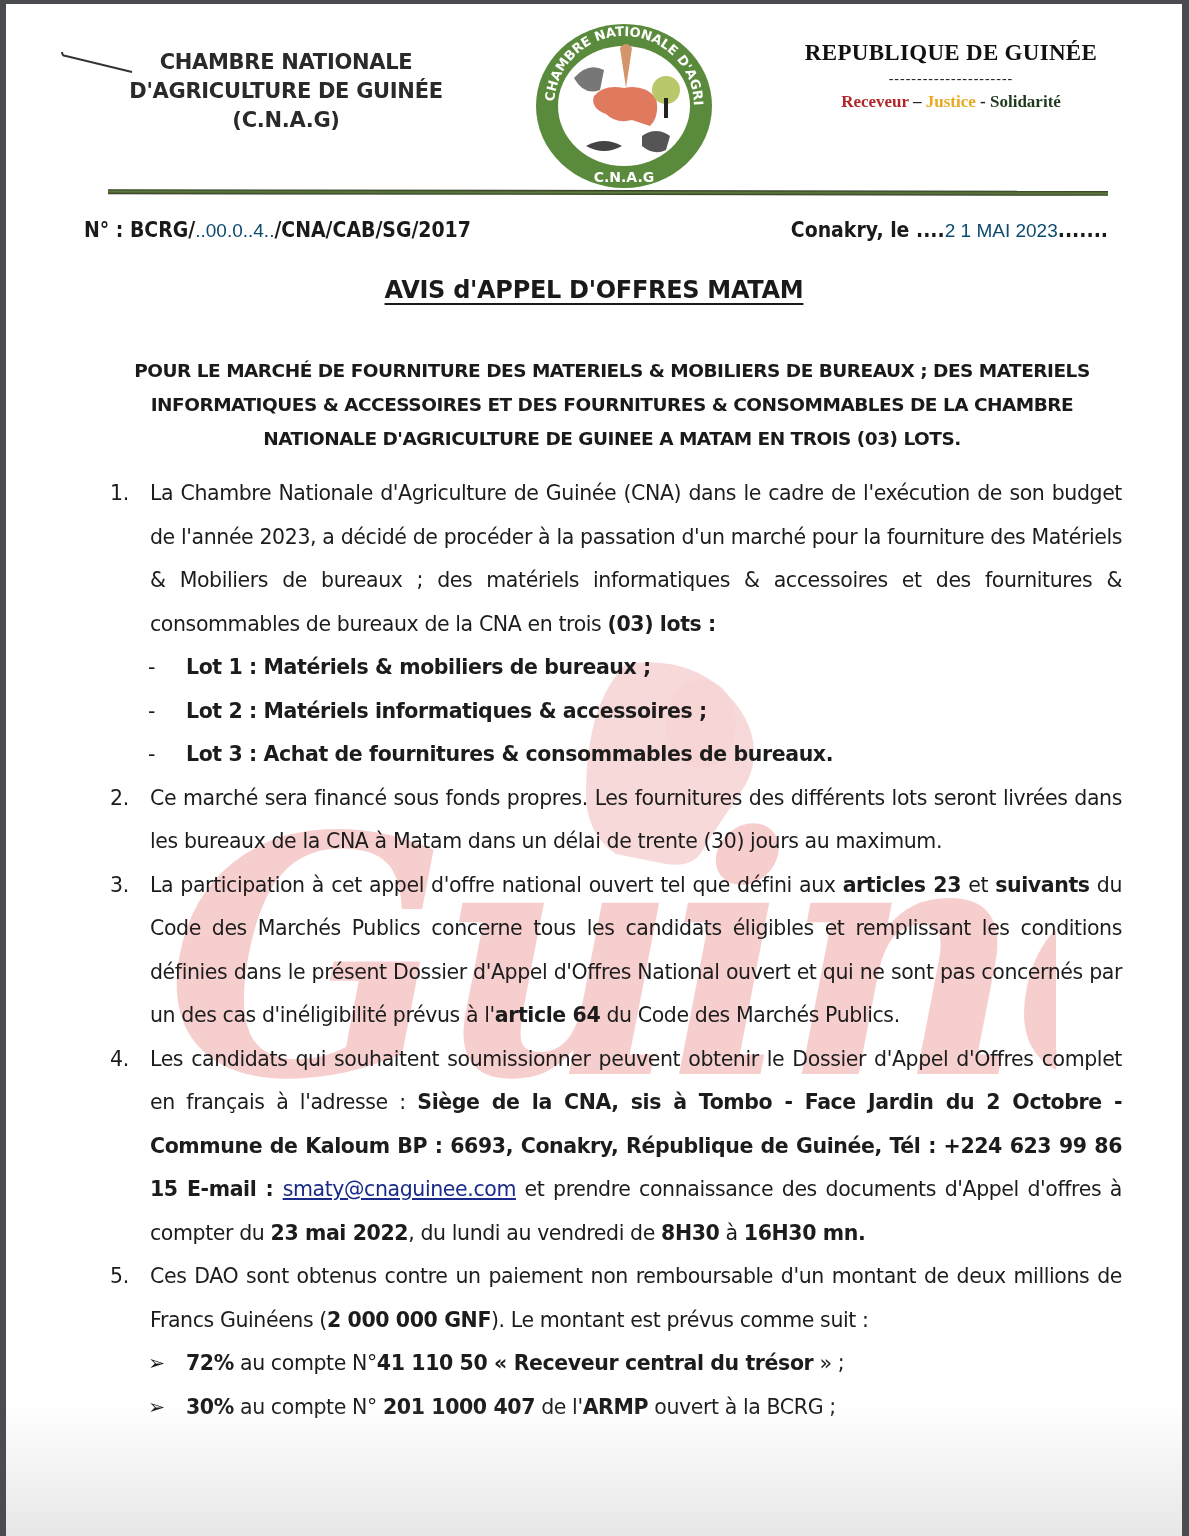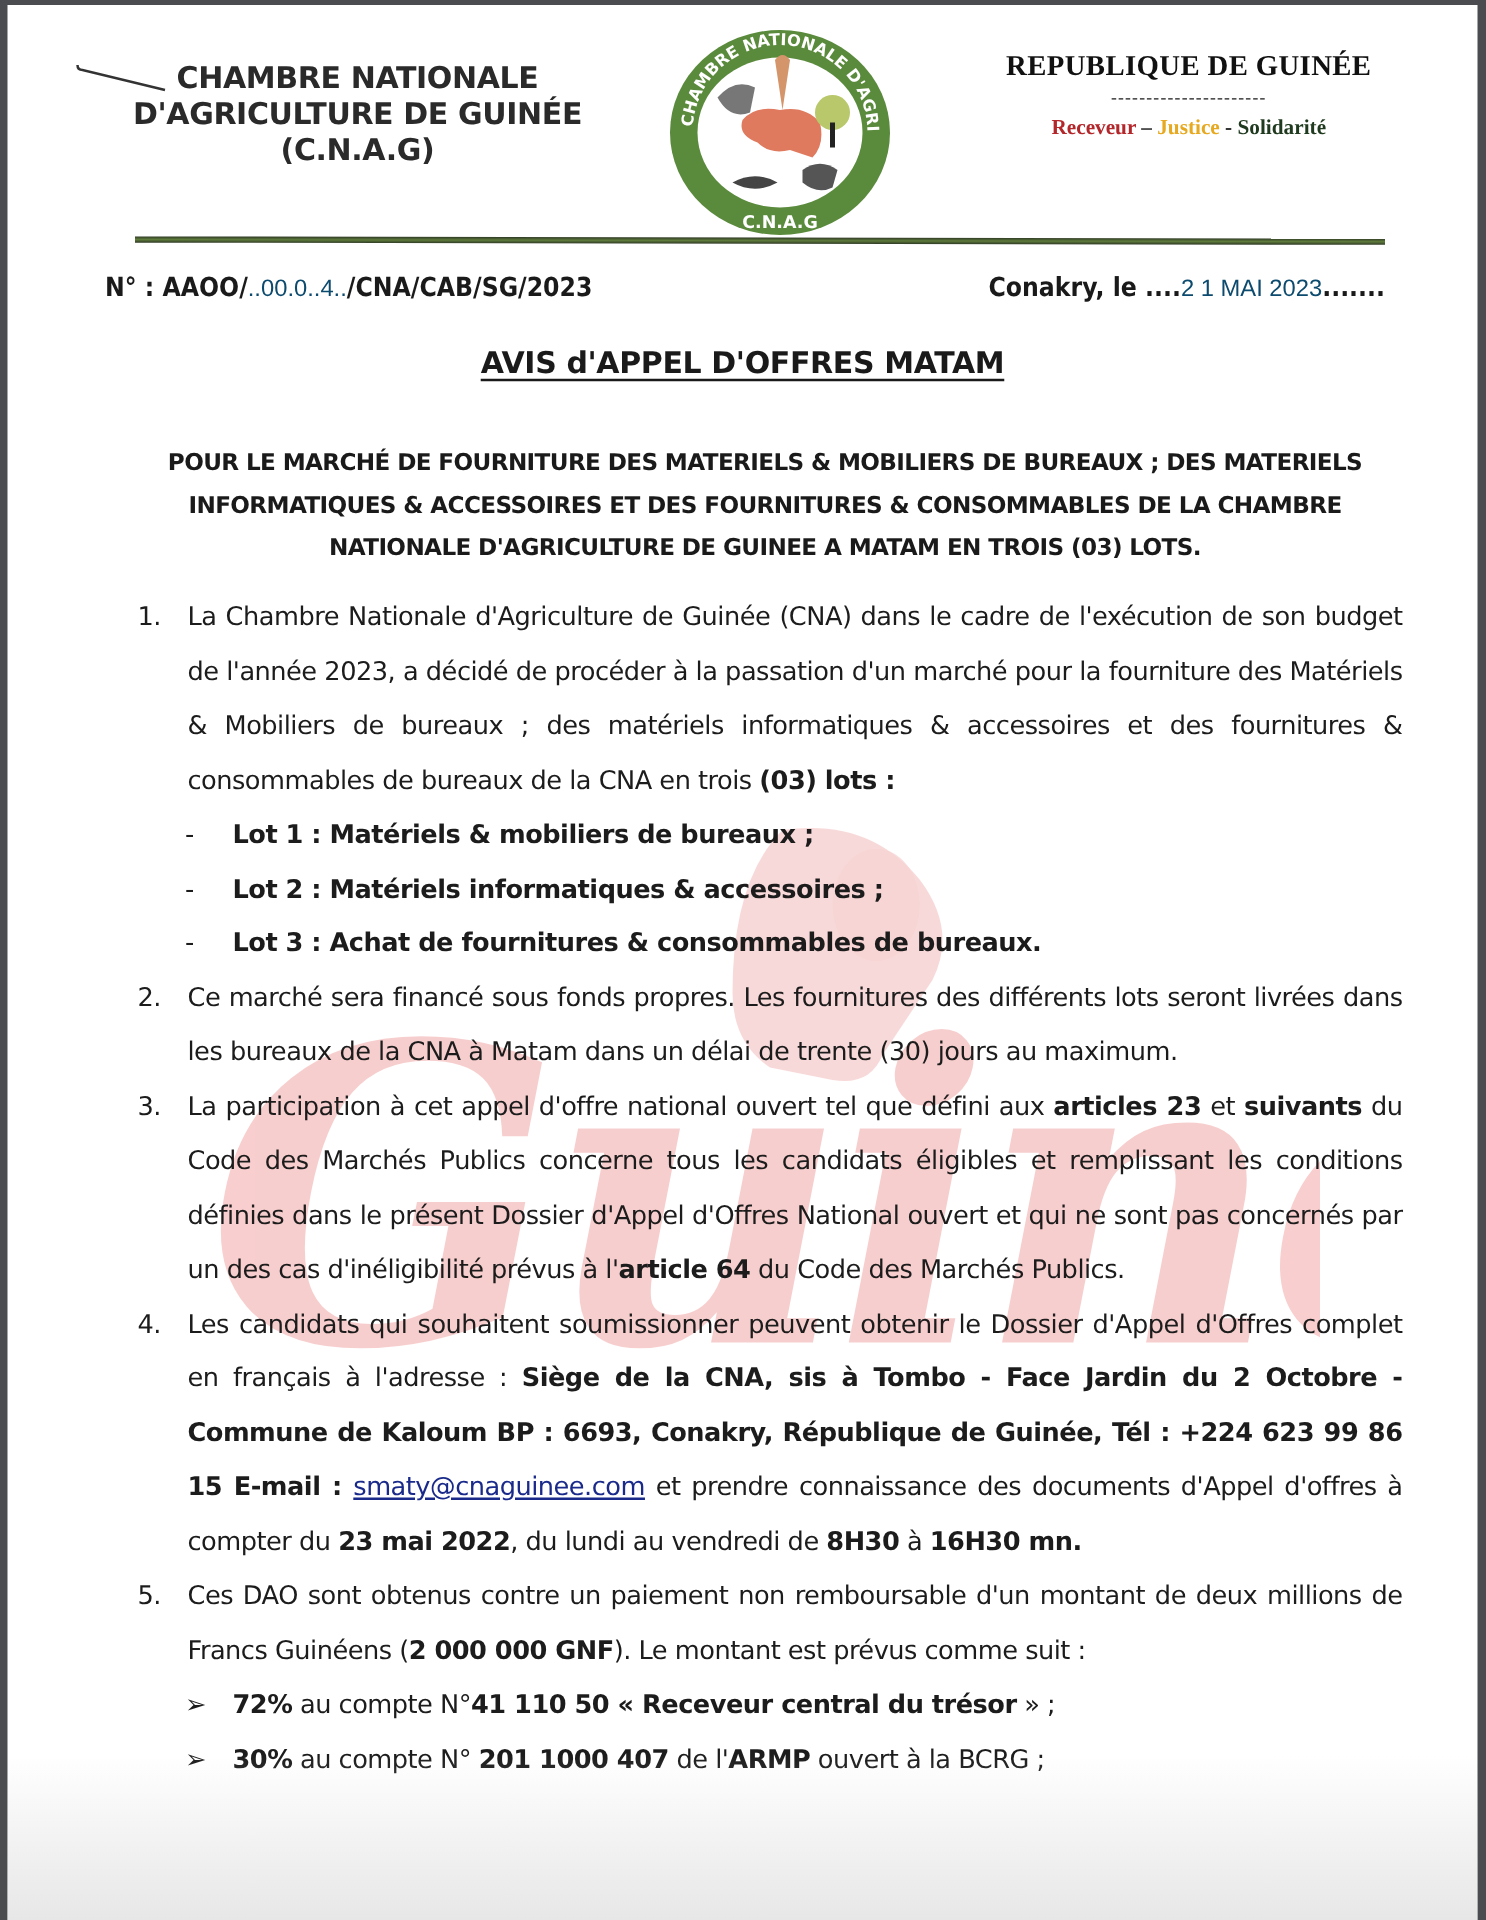--- a/index.html
+++ b/index.html
@@ -18,21 +18,21 @@
       content: ""; position: absolute; left: 0; right: 0; bottom: 0; height: 140px;
       background: linear-gradient(to bottom, rgba(255,255,255,0), rgba(225,225,225,0.85));
       pointer-events: none;
     }
     .watermark {
       position: absolute; left: 150px; top: 640px; width: 900px; height: 480px;
       pointer-events: none; opacity: 0.55;
     }
     .header-left {
       position: absolute; left: 100px; top: 44px; width: 360px; text-align: center;
-      font-family: "DejaVu Sans", sans-serif; font-weight: bold; font-size: 24px;
+      font-family: "DejaVu Sans", sans-serif; font-weight: bold; font-size: 21px;
       line-height: 29px; color: #2a2a2a; letter-spacing: -0.3px;
     }
     .pen-mark { position: absolute; left: 52px; top: 44px; }
     .logo { position: absolute; left: 518px; top: 14px; width: 200px; height: 176px; }
     .header-right {
       position: absolute; left: 770px; top: 36px; width: 350px; text-align: center;
       font-family: "Liberation Serif", serif;
     }
     .header-right .rep { font-weight: bold; font-size: 23px; color: #111; letter-spacing: 0.3px; }
     .header-right .dashes { font-size: 14px; color: #222; letter-spacing: 1px; margin-top: 6px; line-height: 14px; }
@@ -123,21 +123,21 @@
     <div class="dashes">----------------------</div>
     <div class="motto">
       <span class="w1">Receveur</span><span class="sep"> – </span><span class="w2">Justice</span><span class="sep"> - </span><span class="w3">Solidarité</span>
     </div>
   </div>
 
   <div class="rule"></div>
 
   <div class="ref-line">
     <div class="left">
-      <span>N° : AAOO/</span><span class="hand">..00.0..4..</span><span>/CNA/CAB/SG/2023</span>
+      <span>N° : BCRG/</span><span class="hand">..00.0..4..</span><span>/CNA/CAB/SG/2017</span>
     </div>
     <div class="right">
       <span>Conakry, le ....</span><span class="hand">2 1 MAI 2023</span><span>.......</span>
     </div>
   </div>
 
   <div class="title">AVIS d'APPEL D'OFFRES MATAM</div>
   <div class="subtitle">POUR LE MARCHÉ DE FOURNITURE DES MATERIELS &amp; MOBILIERS DE BUREAUX ; DES MATERIELS INFORMATIQUES &amp; ACCESSOIRES ET DES FOURNITURES &amp; CONSOMMABLES DE LA CHAMBRE NATIONALE D'AGRICULTURE DE GUINEE A MATAM EN TROIS (03) LOTS.</div>
 
   <div class="body">

